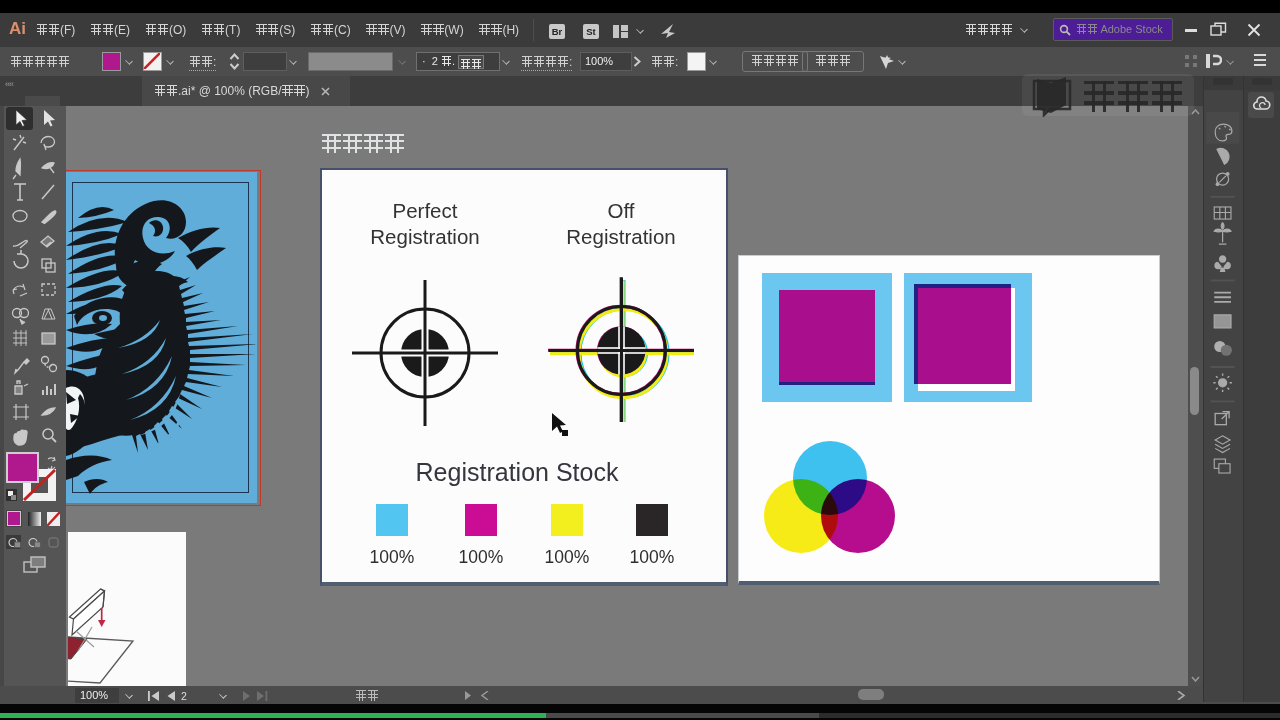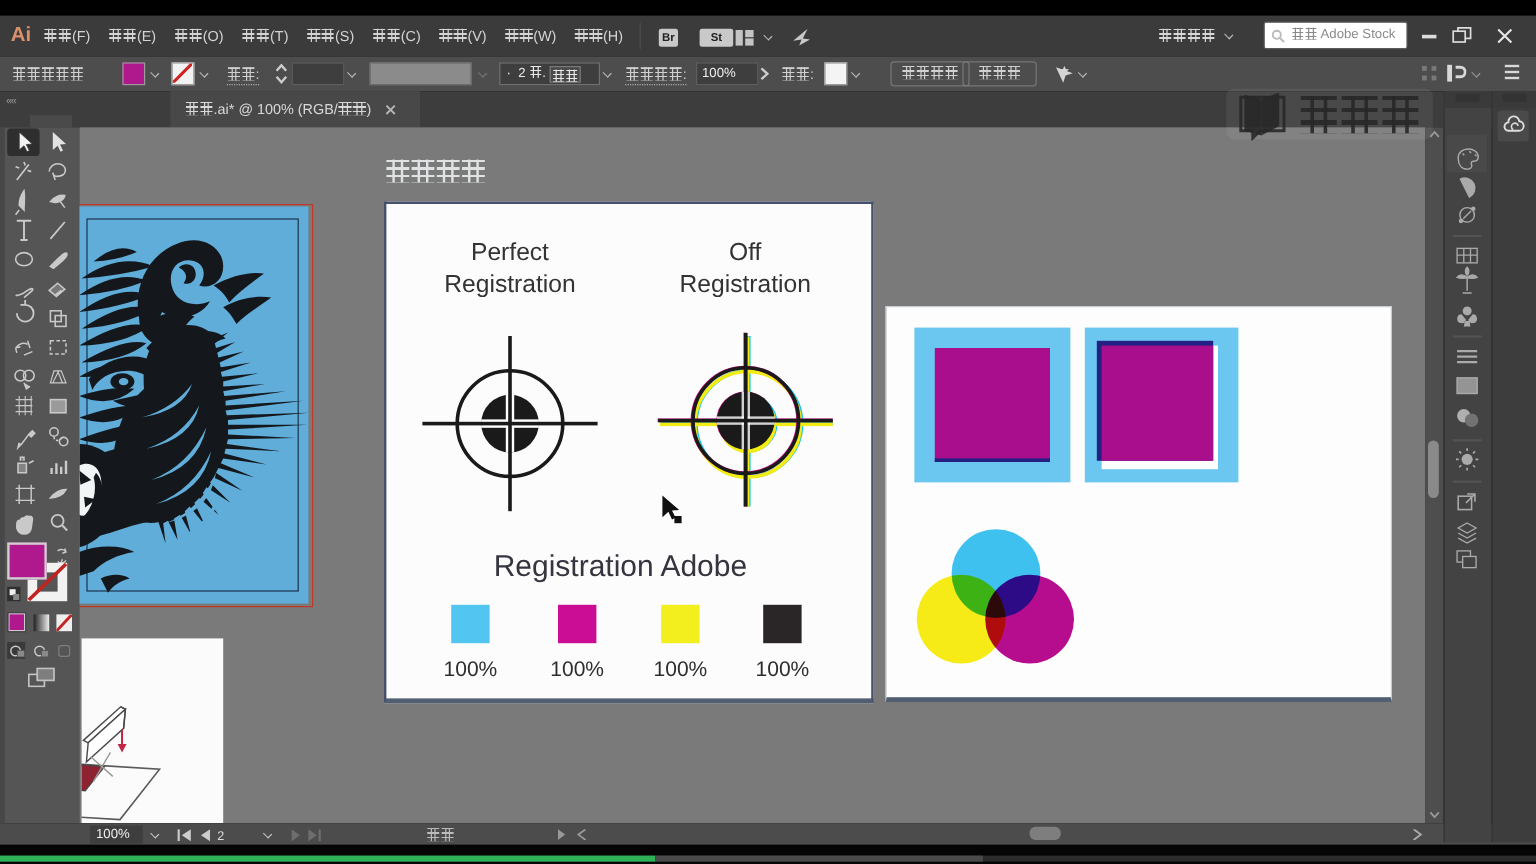--- a/index.html
+++ b/index.html
@@ -32,31 +32,31 @@
   <span class="mi"><i class="c"></i><i class="c"></i>(O)</span>
   <span class="mi"><i class="c"></i><i class="c"></i>(T)</span>
   <span class="mi"><i class="c"></i><i class="c"></i>(S)</span>
   <span class="mi"><i class="c"></i><i class="c"></i>(C)</span>
   <span class="mi"><i class="c"></i><i class="c"></i>(V)</span>
   <span class="mi"><i class="c"></i><i class="c"></i>(W)</span>
   <span class="mi"><i class="c"></i><i class="c"></i>(H)</span>
  </div>
  <div class="abs" style="left:533px;top:6px;width:1px;height:22px;background:#4e4e4e"></div>
  <div class="abs" style="left:549px;top:11px;width:16px;height:15px;background:#c9c9c9;color:#222;font-size:9.5px;font-weight:bold;text-align:center;line-height:15px;border-radius:2px">Br</div>
- <div class="abs" style="left:583px;top:11px;width:28px;height:15px;background:#c9c9c9;color:#222;font-size:9.5px;font-weight:bold;text-align:center;line-height:15px;border-radius:2px">St</div>
+ <div class="abs" style="left:583px;top:11px;width:16px;height:15px;background:#c9c9c9;color:#222;font-size:9.5px;font-weight:bold;text-align:center;line-height:15px;border-radius:2px">St</div>
  <div class="abs" style="left:613px;top:12px;width:6px;height:13px;background:#c4c4c4"></div>
  <div class="abs" style="left:621px;top:12px;width:7px;height:6px;background:#c4c4c4"></div>
  <div class="abs" style="left:621px;top:19px;width:7px;height:6px;background:#c4c4c4"></div>
  <span class="chev abs" style="left:637px;top:14px;color:#c0c0c0"></span>
  <svg class="abs" style="left:659px;top:9px" width="18" height="18" viewBox="0 0 18 18">
       <path d="M2 12 L14 2 L10 10 L16 11 L7 16 L9 11 Z" fill="#c9c9c9"></path>
     </svg>
  <span class="abs" style="left:965px;top:10px;color:#d8d8d8"><i class="c"></i><i class="c"></i><i class="c"></i><i class="c"></i></span>
  <span class="chev abs" style="left:1021px;top:13px;color:#c0c0c0"></span>
- <div class="abs" style="left:1053px;top:5px;width:120px;height:23px;background:#ffffff;border:1px solid #5a5a5a;border-radius:2px">
+ <div class="abs" style="left:1053px;top:5px;width:120px;height:23px;background:#4c1d95;border:1px solid #5a5a5a;border-radius:2px">
    <svg width="12" height="12" style="position:absolute;left:5px;top:5px" viewBox="0 0 12 12">
         <circle cx="5" cy="5" r="3.4" fill="none" stroke="#bbb" stroke-width="1.6"></circle>
         <path d="M7.6 7.6 L11 11" stroke="#bbb" stroke-width="1.8"></path>
       </svg>
    <span style="position:absolute;left:22px;top:4px;color:#8a8a8a;font-size:11px"><i class="c"></i><i class="c"></i> Adobe Stock</span>
  </div>
  <div class="abs" style="left:1185px;top:16px;width:12px;height:2.5px;background:#ddd"></div>
  <svg class="abs" style="left:1210px;top:9px" width="17" height="16" viewBox="0 0 17 16">
       <rect x="1" y="4" width="10" height="9" fill="none" stroke="#ddd" stroke-width="1.4"></rect>
       <path d="M5 4 V1.2 H15.5 V10 H11" fill="none" stroke="#ddd" stroke-width="1.4"></path>
@@ -229,21 +229,21 @@
             <rect x="-24" y="-3.5" width="48" height="7" fill="#fff" fill-opacity=".8"></rect>
             <rect x="-1.5" y="-73" width="3" height="146" fill="#1a1a1a"></rect>
             <rect x="-73" y="-1.5" width="146" height="3" fill="#1a1a1a"></rect>
           </g>
         </g>
   </svg>
   <svg class="abs" style="left:228px;top:242px" width="22" height="26" viewBox="0 0 22 26">
         <path d="M2 1 L2 19 L7 14.5 L10 21 L13 19.5 L10 13.5 L16 13 Z" fill="#111"></path>
         <rect x="12" y="18" width="6" height="6" fill="#111"></rect>
       </svg>
-  <div class="abs" style="left:-7px;top:288px;width:100%;text-align:center;font-size:25px;color:#35353f">Registration Adobe</div>
+  <div class="abs" style="left:-7px;top:288px;width:100%;text-align:center;font-size:25px;color:#35353f">Registration Stock</div>
   <div class="abs" style="left:54px;top:334px;width:32px;height:32px;background:#52c6f0"></div>
   <div class="abs" style="left:143px;top:334px;width:32px;height:32px;background:#cb0d96"></div>
   <div class="abs" style="left:229px;top:334px;width:32px;height:32px;background:#f3ee1d"></div>
   <div class="abs" style="left:314px;top:334px;width:32px;height:32px;background:#2a2628"></div>
   <div class="abs" style="left:37px;top:377px;width:66px;text-align:center;font-size:17.5px;color:#2e2e2e">100%</div>
   <div class="abs" style="left:126px;top:377px;width:66px;text-align:center;font-size:17.5px;color:#2e2e2e">100%</div>
   <div class="abs" style="left:212px;top:377px;width:66px;text-align:center;font-size:17.5px;color:#2e2e2e">100%</div>
   <div class="abs" style="left:297px;top:377px;width:66px;text-align:center;font-size:17.5px;color:#2e2e2e">100%</div>
  </div>
 

